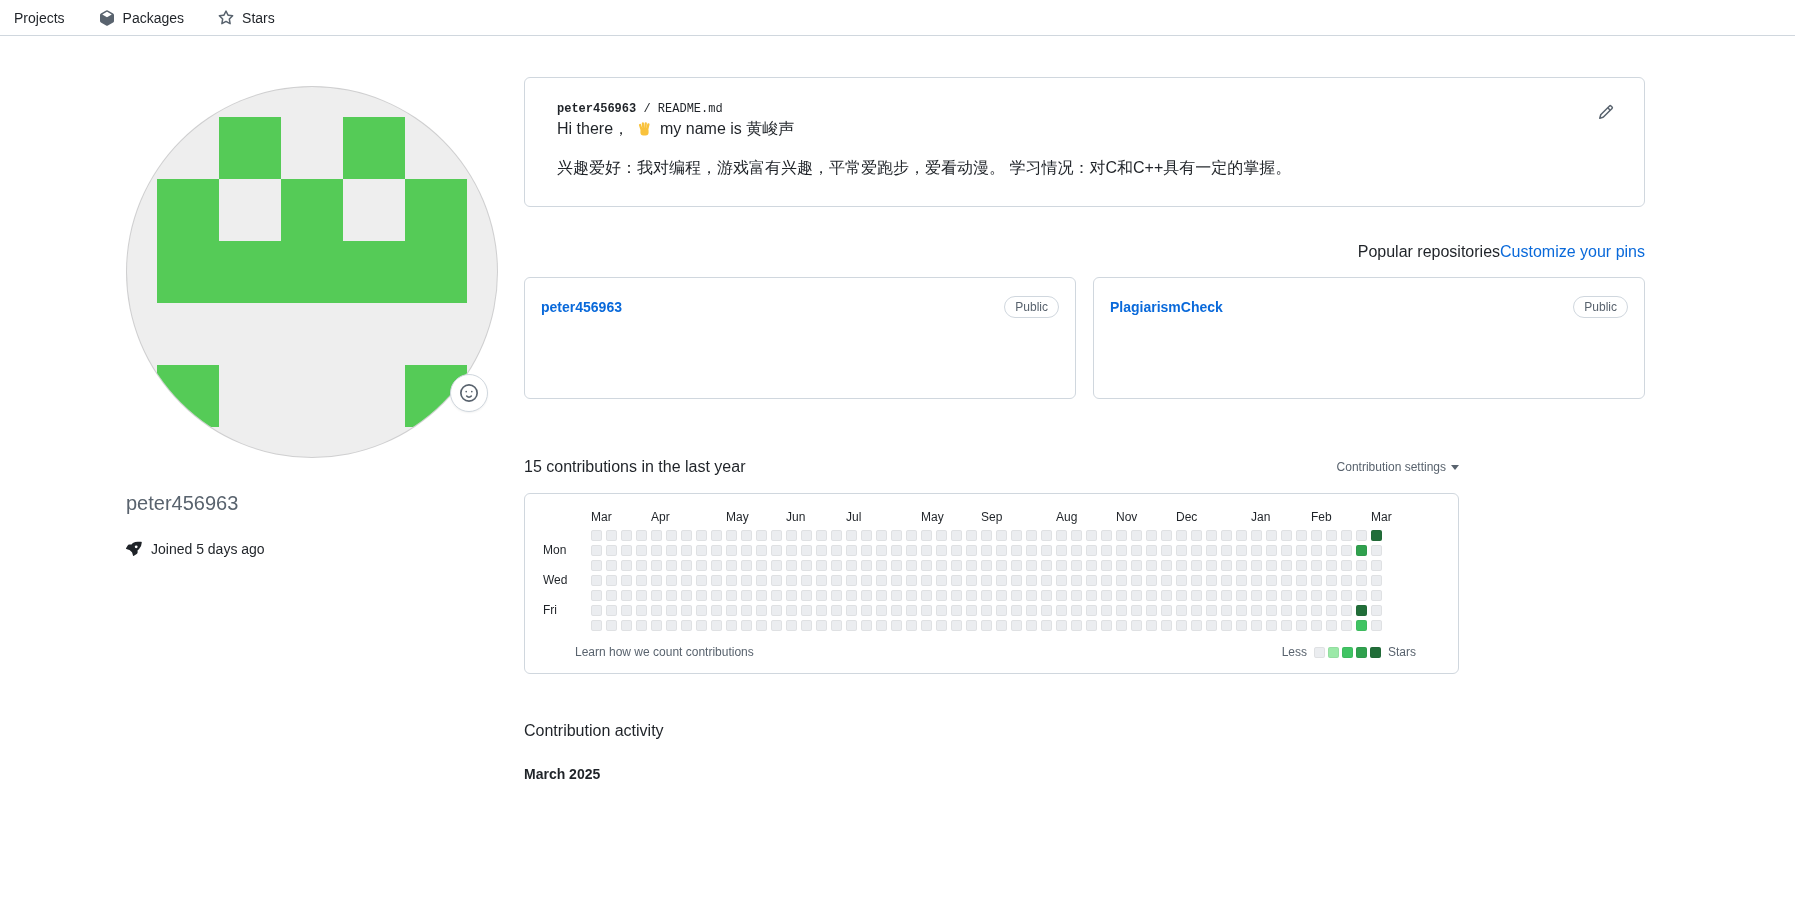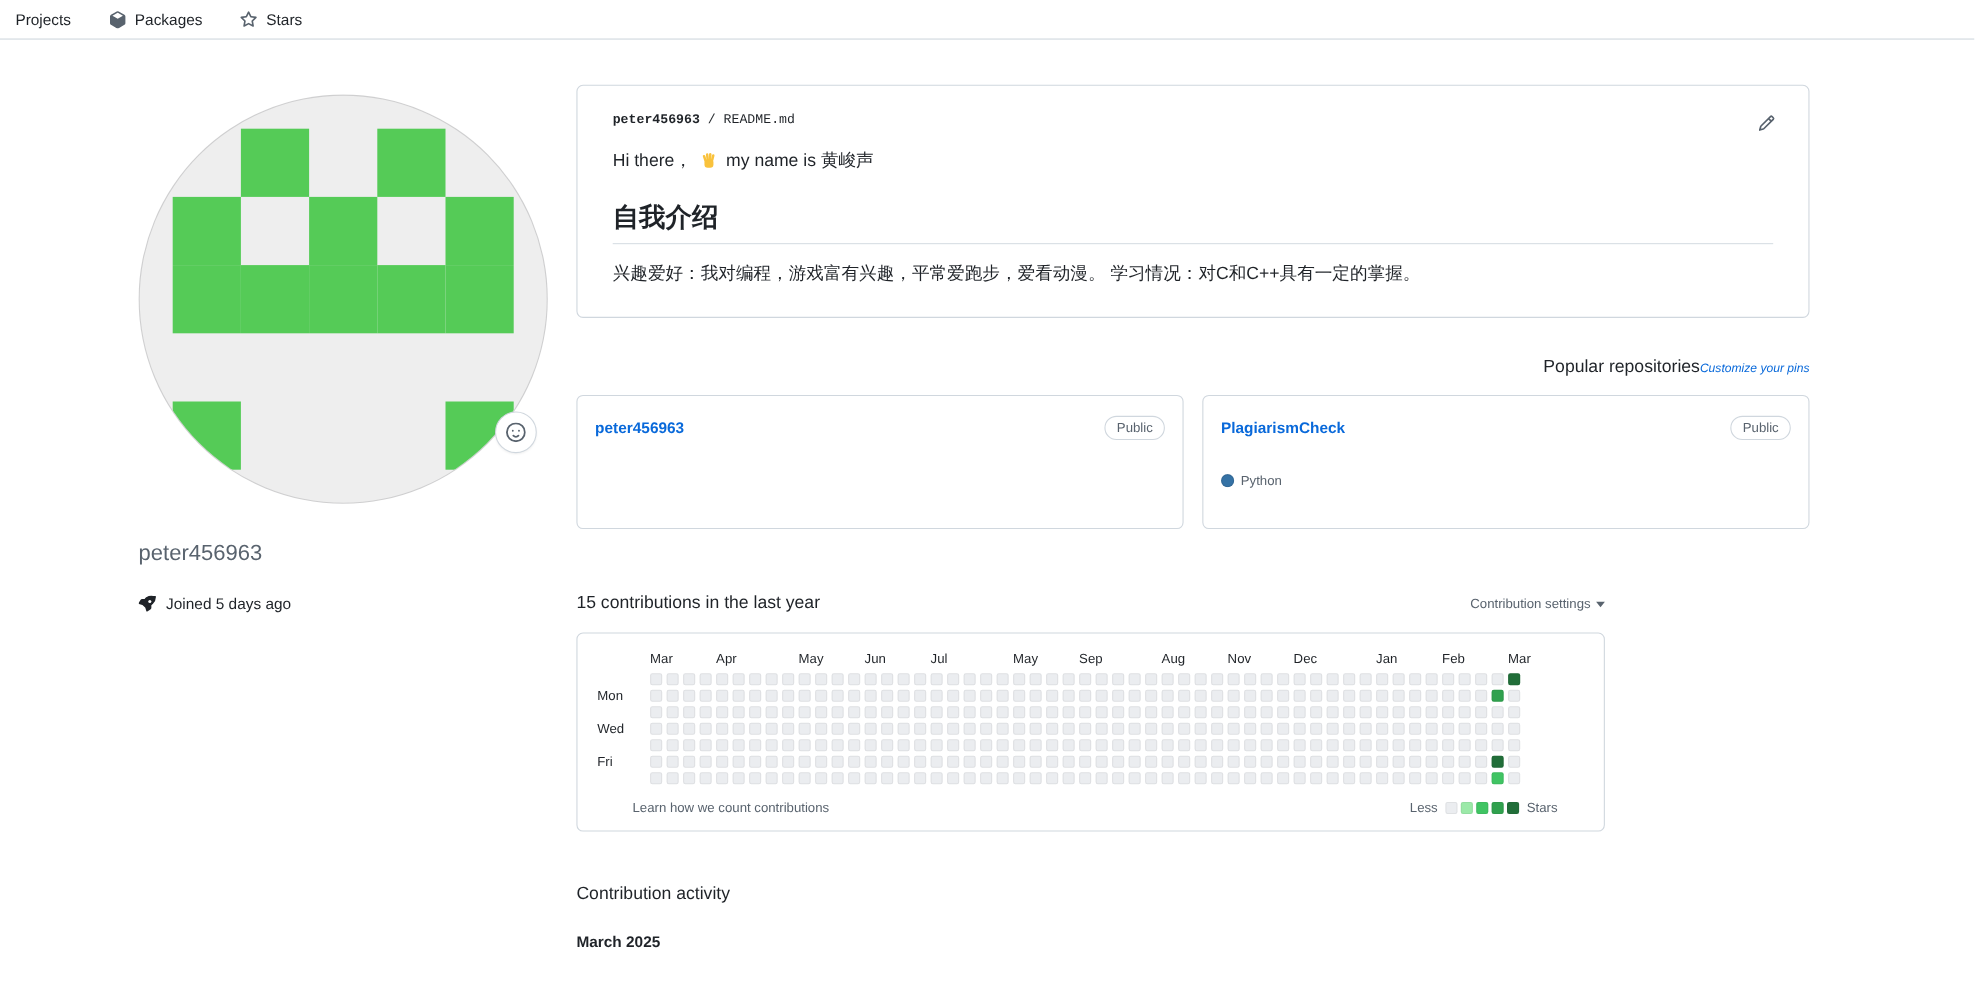--- a/index.html
+++ b/index.html
@@ -42,30 +42,30 @@
             font-size:14px; color:#1f2328; }
 
   
   .readme-card { position:relative; border:1px solid #d0d7de; border-radius:6px;
                  padding:24px 32px 26px; }
   .readme-path { font-family:"Liberation Mono","DejaVu Sans Mono",monospace;
                  font-size:12px; color:#1f2328; }
   .readme-path .owner { font-weight:700; }
   .edit-readme-btn { position:absolute; top:22px; right:26px; background:none;
                      border:none; cursor:pointer; color:#59636e; padding:4px; }
-  .greeting { margin-top:20px; font-size:16px; display:flex; align-items:center; gap:7px; }
+  .greeting { margin-top:3px; font-size:16px; display:flex; align-items:center; gap:7px; }
   .readme-h2 { margin-top:24px; font-size:24px; font-weight:600;
                padding-bottom:8px; border-bottom:1px solid #d8dee4; }
   .readme-body { margin-top:16px; font-size:16px; line-height:1.5; }
 
   
   .popular { margin-top:36px; }
   .section-head { display:flex; align-items:baseline; justify-content:flex-end; }
   .section-title { font-size:16px; font-weight:400; color:#1f2328; }
-  .pins-link { font-size:11px; color:var(--link); text-decoration:none; cursor:pointer;font-style:italic; }
+  .pins-link { font-size:16px; color:var(--link); text-decoration:none; cursor:pointer; }
   .repo-row { margin-top:16px; display:flex; gap:17px; }
   .repo-card { flex:1; height:122px; border:1px solid #d0d7de; border-radius:6px;
                padding:18px 16px; }
   .repo-head { display:flex; align-items:center; justify-content:space-between; }
   .repo-name { font-size:14px; font-weight:600; color:var(--link);
                text-decoration:none; cursor:pointer; }
   .pill { font-size:12px; font-weight:500; color:#59636e; line-height:20px;
           padding:0 10px; border:1px solid #d0d7de; border-radius:2em; }
   .repo-lang { margin-top:30px; display:flex; align-items:center; gap:6px;
                font-size:12px; color:#59636e; }
@@ -201,44 +201,39 @@
             <g fill="#f9c23c">
               <rect x="5.2" y="8" width="9.6" height="9" rx="3.5"></rect>
               <rect x="3" y="3.4" width="2.7" height="7.5" rx="1.35" transform="rotate(-18 4.35 3.4)"></rect>
               <rect x="6.6" y="1.6" width="2.7" height="8.4" rx="1.35" transform="rotate(-6 8 1.6)"></rect>
               <rect x="10.2" y="1.4" width="2.7" height="8.6" rx="1.35" transform="rotate(4 11.5 1.4)"></rect>
               <rect x="13.6" y="2.6" width="2.7" height="7.6" rx="1.35" transform="rotate(14 15 2.6)"></rect>
             </g>
           </svg>
           <span>my name is 黄峻声</span>
         </p>
-        <h2 class="readme-h2">自我介绍</h2>
         <p class="readme-body">兴趣爱好：我对编程，游戏富有兴趣，平常爱跑步，爱看动漫。 学习情况：对C和C++具有一定的掌握。</p>
       </section>
 
       <section class="popular">
         <div class="section-head">
           <h2 class="section-title">Popular repositories</h2>
           <a class="pins-link">Customize your pins</a>
         </div>
         <div class="repo-row">
           <div class="repo-card">
             <div class="repo-head">
               <a class="repo-name">peter456963</a>
               <span class="pill">Public</span>
             </div>
           </div>
           <div class="repo-card">
             <div class="repo-head">
               <a class="repo-name">PlagiarismCheck</a>
               <span class="pill">Public</span>
-            </div>
-            <div class="repo-lang">
-              <span class="lang-dot" style="background: rgb(53, 114, 165);"></span>
-              <span>Python</span>
             </div>
           </div>
         </div>
       </section>
 
       <section class="contrib-section">
         <div class="contrib-left">
           <div class="contrib-head">
             <h2 class="section-title">15 contributions in the last year</h2>
             <button class="contrib-settings">

